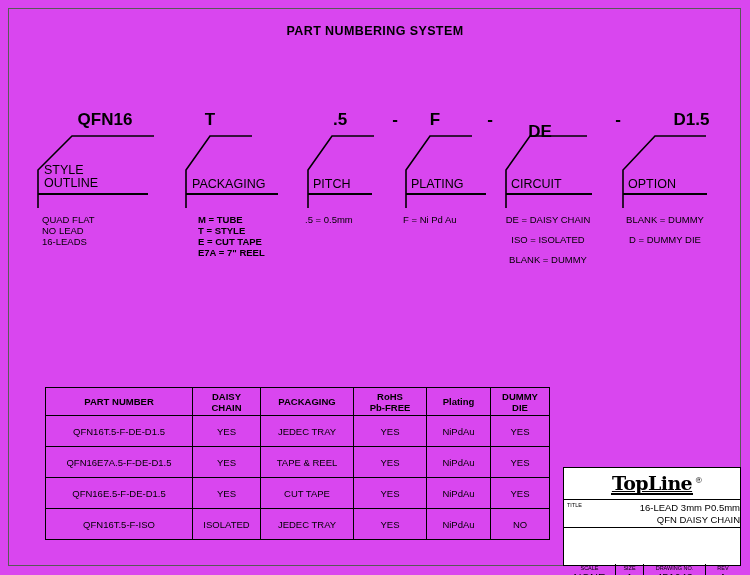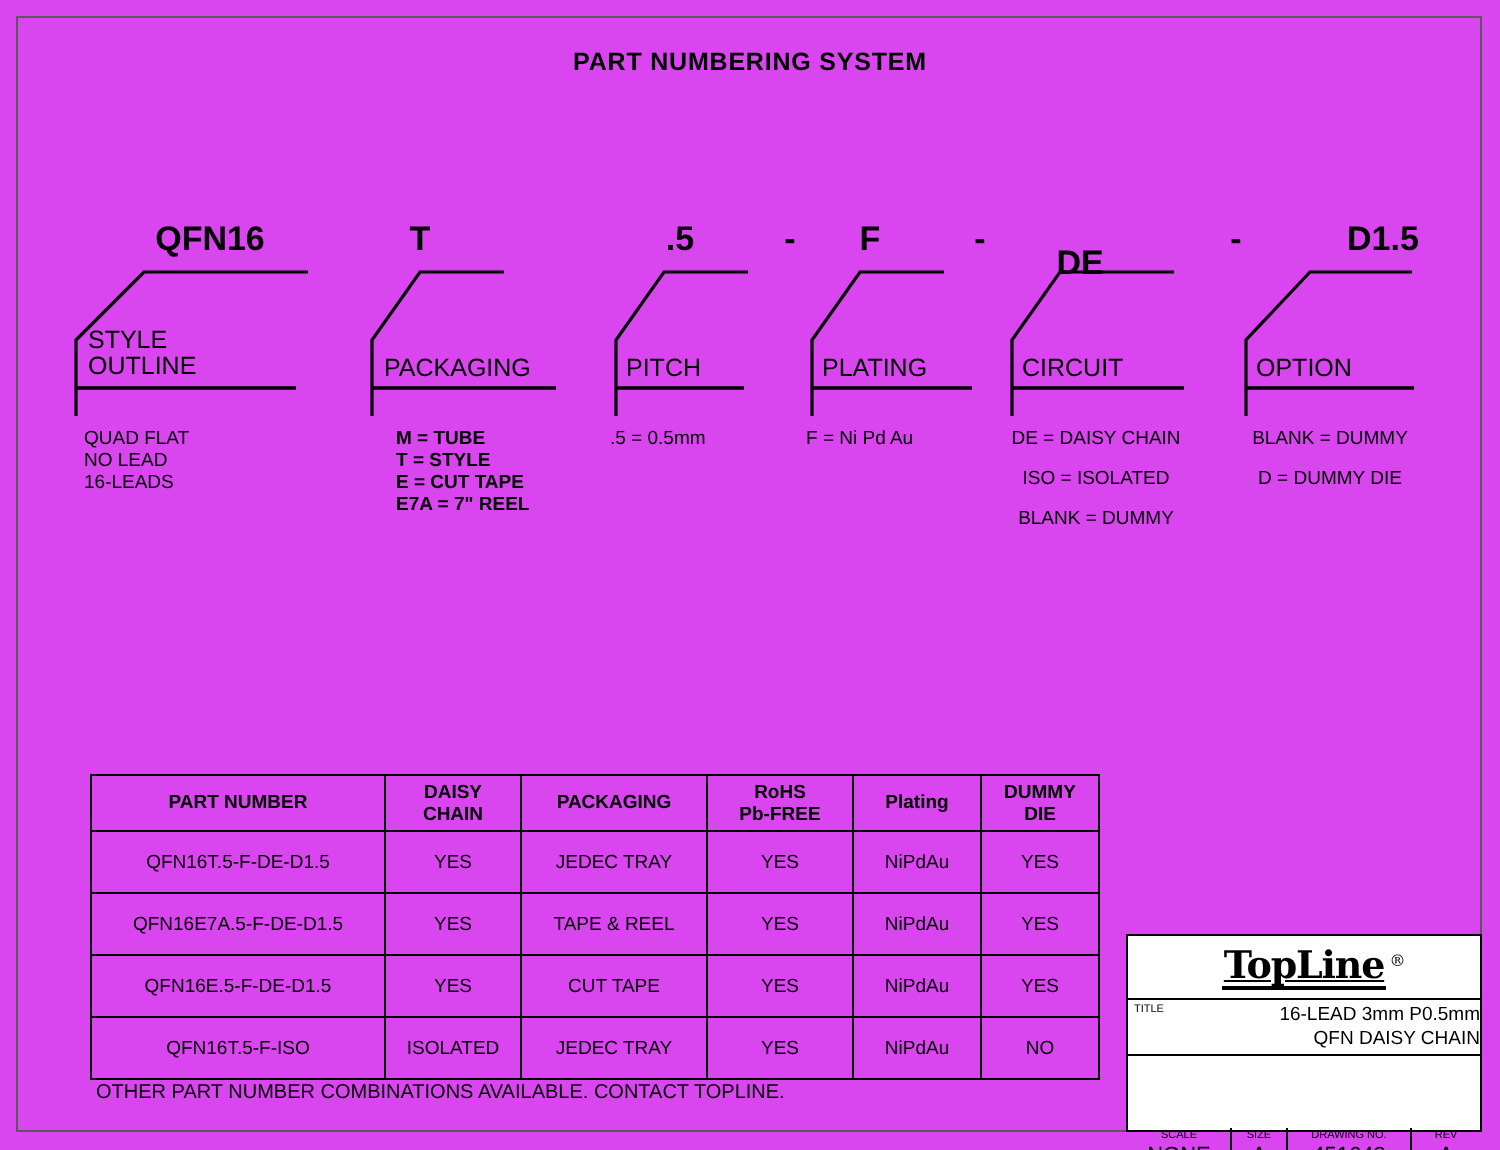--- a/index.html
+++ b/index.html
@@ -387,21 +387,20 @@
         <td>QFN16T.5-F-ISO</td>
         <td>ISOLATED</td>
         <td>JEDEC TRAY</td>
         <td>YES</td>
         <td>NiPdAu</td>
         <td>NO</td>
       </tr>
     </tbody>
   </table>
 
-  <div id="other-note">OTHER PART NUMBER COMBINATIONS AVAILABLE. CONTACT TOPLINE.</div>
 
   <div id="title-block">
 
     <div class="tb-row" id="tb-logo-row">
       <div id="tb-logo">
         <span>TopLine</span><sup>®</sup>
       </div>
     </div>
 
     <div class="tb-row" id="tb-title-row">

